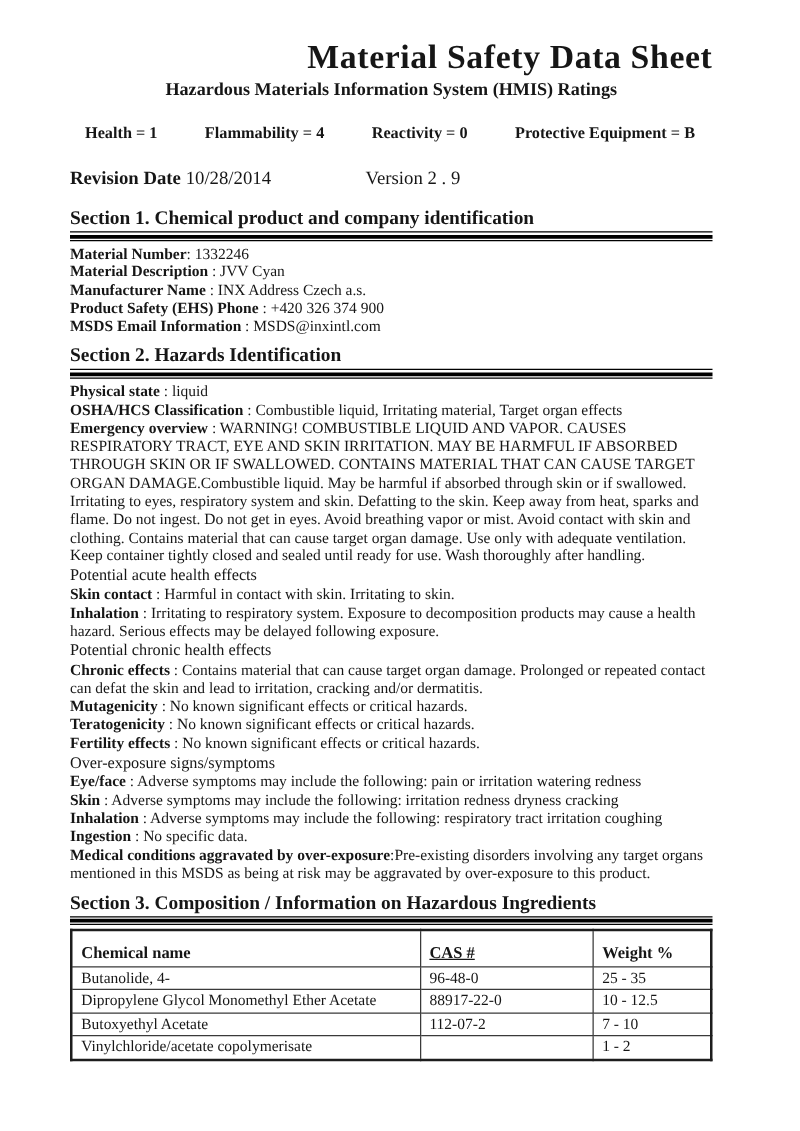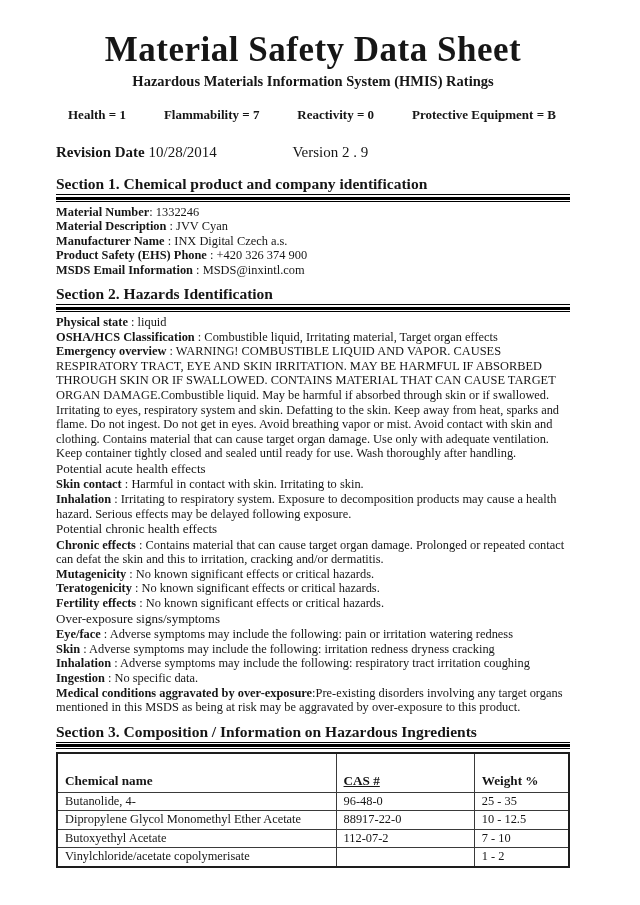--- a/index.html
+++ b/index.html
@@ -8,22 +8,22 @@
     width: 640px; height: 905px;
     background: #ffffff;
     font-family: "Liberation Serif", serif;
     color: #161616;
     overflow: hidden;
   }
   .page { padding: 26px 70px 0 56px; }
 
   .doc-title {
     margin: 4px 0 0;
-    text-align: center;
-    font-size: 35px;
+    text-align: right;
+    font-size: 27px;
     font-weight: bold;
     letter-spacing: 0.5px;
   }
   .doc-subtitle {
     margin: 3px 0 0;
     text-align: center;
     font-size: 14.5px;
     font-weight: bold;
   }
 
@@ -80,64 +80,64 @@
   table.ingredients th, table.ingredients td {
     border: 1px solid #3a3a3a;
     padding: 1px 7px 2px;
     line-height: 14.5px;
     text-align: left;
     vertical-align: top;
   }
   table.ingredients th {
     font-size: 13.2px;
     font-weight: bold;
-    padding-top: 20px; padding-bottom: 3px;
+    padding-top: 10px; padding-bottom: 3px;
   }
   .col-name { width: 54.5%; }
   .col-cas  { width: 27%; text-decoration: underline; }
   .col-wt   { width: 18.5%; }
 </style>
 </head>
 <body>
 
 <div class="page">
 
   <h1 class="doc-title">Material Safety Data Sheet</h1>
   <h2 class="doc-subtitle">Hazardous Materials Information System (HMIS) Ratings</h2>
 
   <div class="hmis">
     <span>Health = 1</span>
-    <span>Flammability = 7</span>
+    <span>Flammability = 4</span>
     <span>Reactivity = 0</span>
     <span>Protective Equipment = B</span>
   </div>
 
   <div class="rev-row">
     <span class="rev-left"><b class="lbl">Revision Date</b><span> 10/28/2014</span></span>
     <span>Version 2 . 9</span>
   </div>
 
   <h3 class="sec-head">Section 1. Chemical product and company identification</h3>
   <div class="hrule"></div>
   <p class="line"><b class="lbl">Material Number</b><span>: 1332246</span></p>
   <p class="line"><b class="lbl">Material Description</b><span> : JVV Cyan</span></p>
-  <p class="line"><b class="lbl">Manufacturer Name</b><span> : INX Digital Czech a.s.</span></p>
+  <p class="line"><b class="lbl">Manufacturer Name</b><span> : INX Address Czech a.s.</span></p>
   <p class="line"><b class="lbl">Product Safety (EHS) Phone</b><span> : +420 326 374 900</span></p>
   <p class="line"><b class="lbl">MSDS Email Information</b><span> : MSDS@inxintl.com</span></p>
 
   <h3 class="sec-head sec2-gap">Section 2. Hazards Identification</h3>
   <div class="hrule"></div>
   <p class="line"><b class="lbl">Physical state</b><span> : liquid</span></p>
   <p class="line"><b class="lbl">OSHA/HCS Classification</b><span> : Combustible liquid, Irritating material, Target organ effects</span></p>
   <p class="line"><b class="lbl">Emergency overview</b><span> : WARNING! COMBUSTIBLE LIQUID AND VAPOR. CAUSES RESPIRATORY TRACT, EYE AND SKIN IRRITATION. MAY BE HARMFUL IF ABSORBED THROUGH SKIN OR IF SWALLOWED. CONTAINS MATERIAL THAT CAN CAUSE TARGET ORGAN DAMAGE.Combustible liquid. May be harmful if absorbed through skin or if swallowed. Irritating to eyes, respiratory system and skin. Defatting to the skin. Keep away from heat, sparks and flame. Do not ingest. Do not get in eyes. Avoid breathing vapor or mist. Avoid contact with skin and clothing. Contains material that can cause target organ damage. Use only with adequate ventilation. Keep container tightly closed and sealed until ready for use. Wash thoroughly after handling.</span></p>
   <p class="subhead">Potential acute health effects</p>
   <p class="line"><b class="lbl">Skin contact</b><span> : Harmful in contact with skin. Irritating to skin.</span></p>
   <p class="line"><b class="lbl">Inhalation</b><span> : Irritating to respiratory system. Exposure to decomposition products may cause a health hazard. Serious effects may be delayed following exposure.</span></p>
   <p class="subhead">Potential chronic health effects</p>
-  <p class="line"><b class="lbl">Chronic effects</b><span> : Contains material that can cause target organ damage. Prolonged or repeated contact can defat the skin and this to irritation, cracking and/or dermatitis.</span></p>
+  <p class="line"><b class="lbl">Chronic effects</b><span> : Contains material that can cause target organ damage. Prolonged or repeated contact can defat the skin and lead to irritation, cracking and/or dermatitis.</span></p>
   <p class="line"><b class="lbl">Mutagenicity</b><span> : No known significant effects or critical hazards.</span></p>
   <p class="line"><b class="lbl">Teratogenicity</b><span> : No known significant effects or critical hazards.</span></p>
   <p class="line"><b class="lbl">Fertility effects</b><span> : No known significant effects or critical hazards.</span></p>
   <p class="subhead">Over-exposure signs/symptoms</p>
   <p class="line"><b class="lbl">Eye/face</b><span> : Adverse symptoms may include the following: pain or irritation watering redness</span></p>
   <p class="line"><b class="lbl">Skin</b><span> : Adverse symptoms may include the following: irritation redness dryness cracking</span></p>
   <p class="line"><b class="lbl">Inhalation</b><span> : Adverse symptoms may include the following: respiratory tract irritation coughing</span></p>
   <p class="line"><b class="lbl">Ingestion</b><span> : No specific data.</span></p>
   <p class="line"><b class="lbl">Medical conditions aggravated by over-exposure</b><span>:Pre-existing disorders involving any target organs mentioned in this MSDS as being at risk may be aggravated by over-exposure to this product.</span></p>
 

